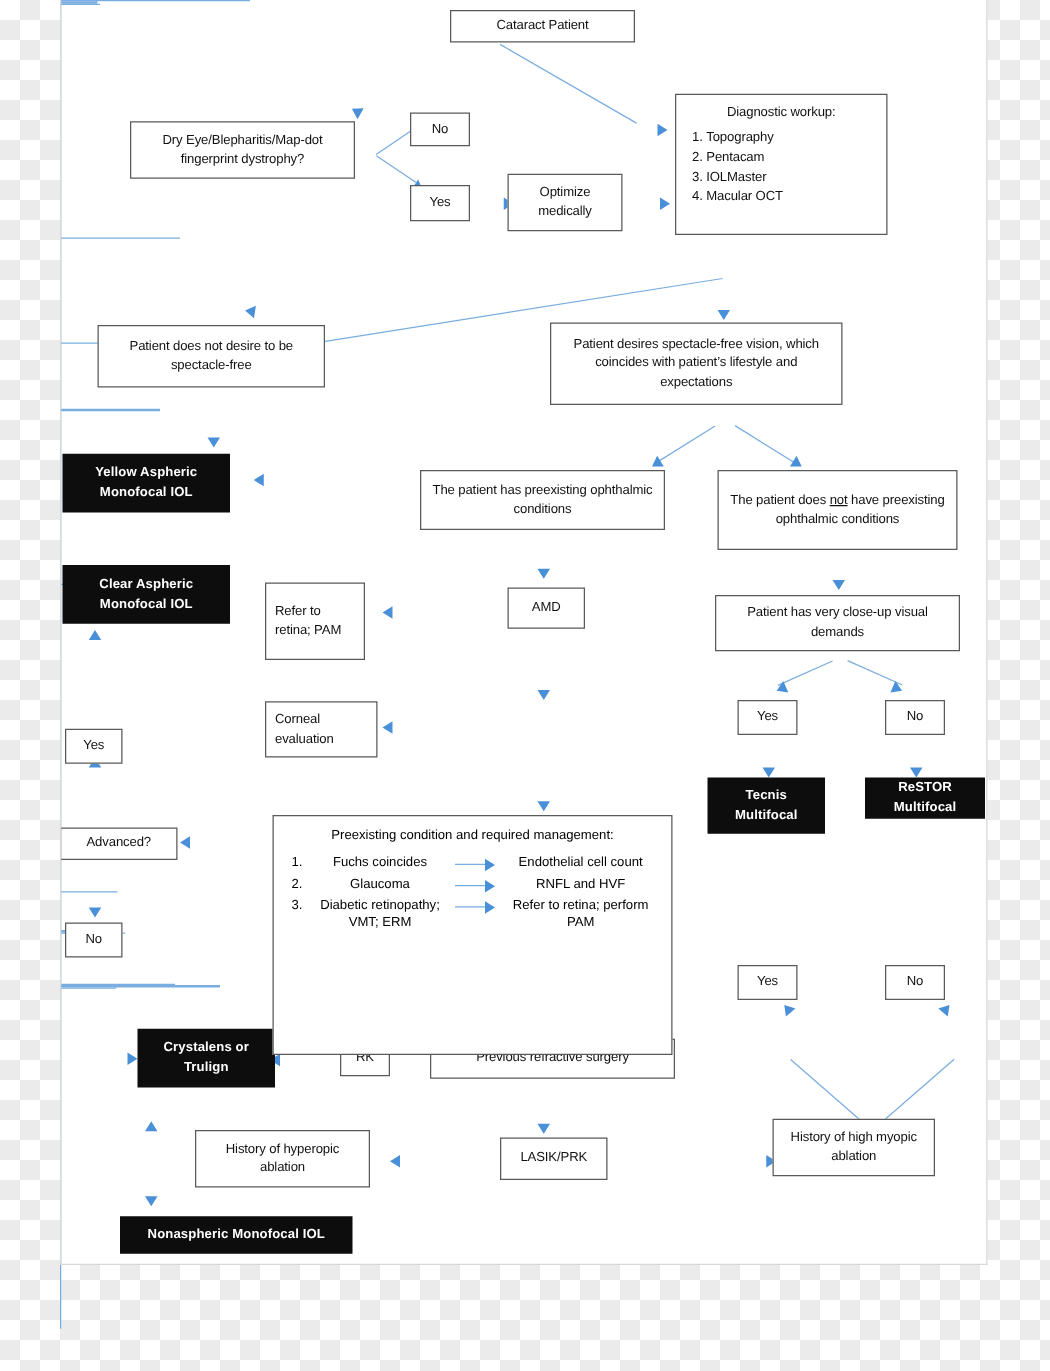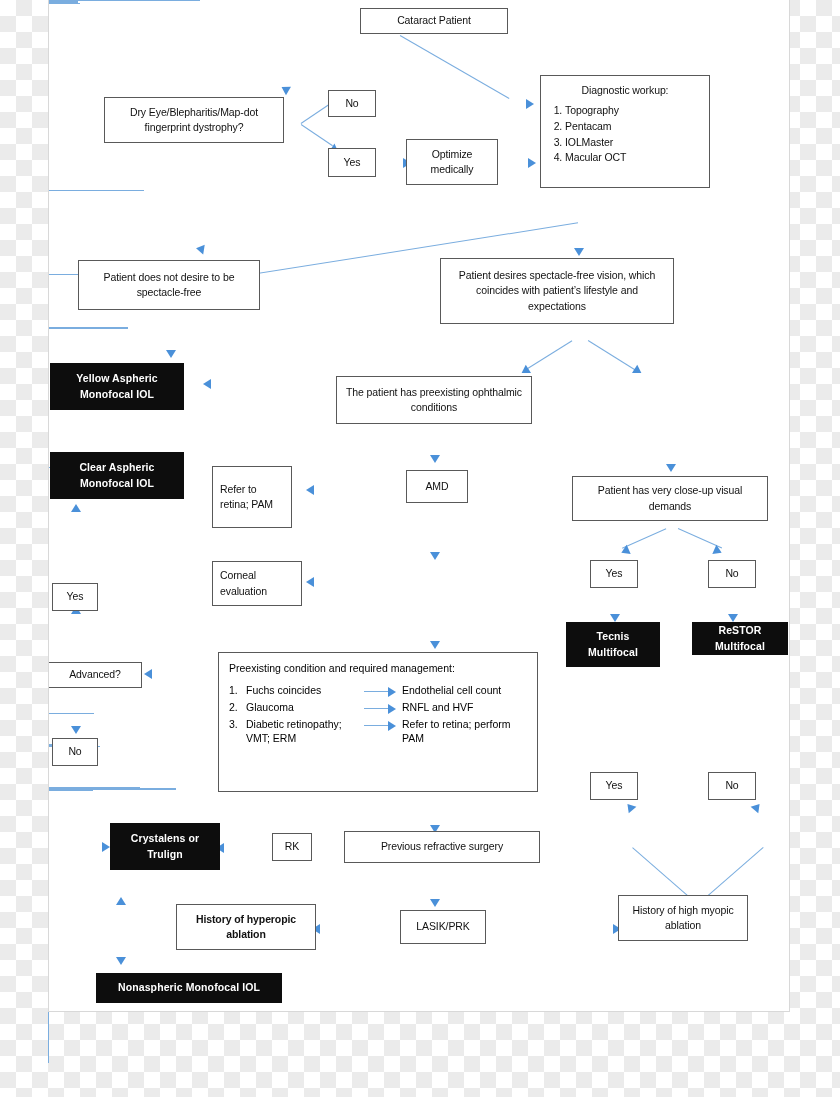--- a/index.html
+++ b/index.html
@@ -203,20 +203,23 @@
   <div class="node" style="left:30px;top:260px;width:182px;height:50px;">Patient does not desire to be spectacle-free</div>
 
   <div class="node" style="left:392px;top:258px;width:234px;height:66px;padding:3px 12px;">Patient desires spectacle-free vision, which coincides with patient’s lifestyle and expectations</div>
 
   <div class="node blk" style="left:2px;top:363px;width:134px;height:47px;">Yellow Aspheric Monofocal IOL</div>
 
   <div class="node blk" style="left:2px;top:452px;width:134px;height:47px;">Clear Aspheric Monofocal IOL</div>
 
   <div class="node" style="left:288px;top:376px;width:196px;height:48px;">The patient has preexisting ophthalmic conditions</div>
 
+  <div class="node" style="left:526px;top:376px;width:192px;height:64px;">
+    <span><span>The patient does </span><span class="u">not</span><span> have preexisting ophthalmic conditions</span></span>
+  </div>
 
   <div class="node" style="left:358px;top:470px;width:62px;height:33px;">AMD</div>
 
   <div class="node lft" style="left:164px;top:466px;width:80px;height:62px;padding:4px 7px;">Refer to retina; PAM</div>
 
 
   <div class="node lft" style="left:164px;top:561px;width:90px;height:45px;padding:4px 7px;">Corneal evaluation</div>
 
   <div class="node" style="left:524px;top:476px;width:196px;height:45px;">Patient has very close-up visual demands</div>
 
@@ -235,31 +238,31 @@
   <div class="node" style="left:4px;top:738px;width:46px;height:28px;">No</div>
 
   <div class="node blk" style="left:62px;top:823px;width:110px;height:47px;">Crystalens or Trulign</div>
 
   <div class="node" style="left:224px;top:833px;width:40px;height:28px;">RK</div>
 
   <div class="node" style="left:296px;top:831px;width:196px;height:32px;">Previous refractive surgery</div>
 
   <div class="node" style="left:352px;top:910px;width:86px;height:34px;">LASIK/PRK</div>
 
-  <div class="node" style="left:128px;top:904px;width:140px;height:46px;padding:3px 9px;font-weight:bold;">History of hyperopic ablation</div>
+  <div class="node" style="left:108px;top:904px;width:140px;height:46px;padding:3px 9px;">History of hyperopic ablation</div>
 
   <div class="node" style="left:570px;top:895px;width:130px;height:46px;">History of high myopic ablation</div>
 
   <div class="node blk" style="left:48px;top:973px;width:186px;height:30px;">Nonaspheric Monofocal IOL</div>
 
   <div class="node" style="left:542px;top:772px;width:48px;height:28px;">Yes</div>
 
   <div class="node" style="left:660px;top:772px;width:48px;height:28px;">No</div>
 
-  <div class="mgmt" style="left:170px;top:652px;width:320px;height:140px;">
+  <div class="mgmt" style="left:170px;top:652px;width:320px;height:192px;text-align:center;">
     <div class="title">Preexisting condition and required management:</div>
 
     <div class="row">
       <div class="num">1.</div>
       <div class="cond">Fuchs coincides</div>
       <div class="arw">
         <div class="hline" style="left:2px;top:6px;width:26px;position:absolute;"></div>
         <div class="ah rt" style="left:26px;top:2px;"></div>
       </div>
       <div class="res">Endothelial cell count</div>

